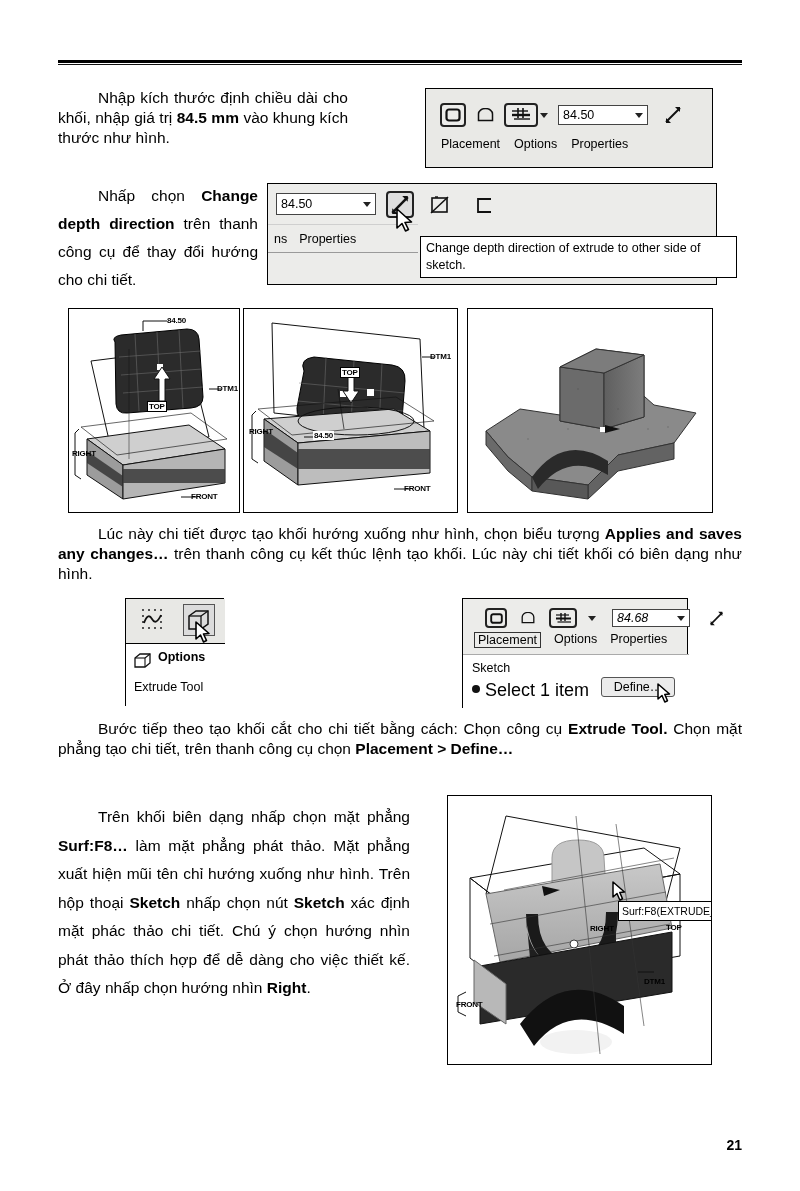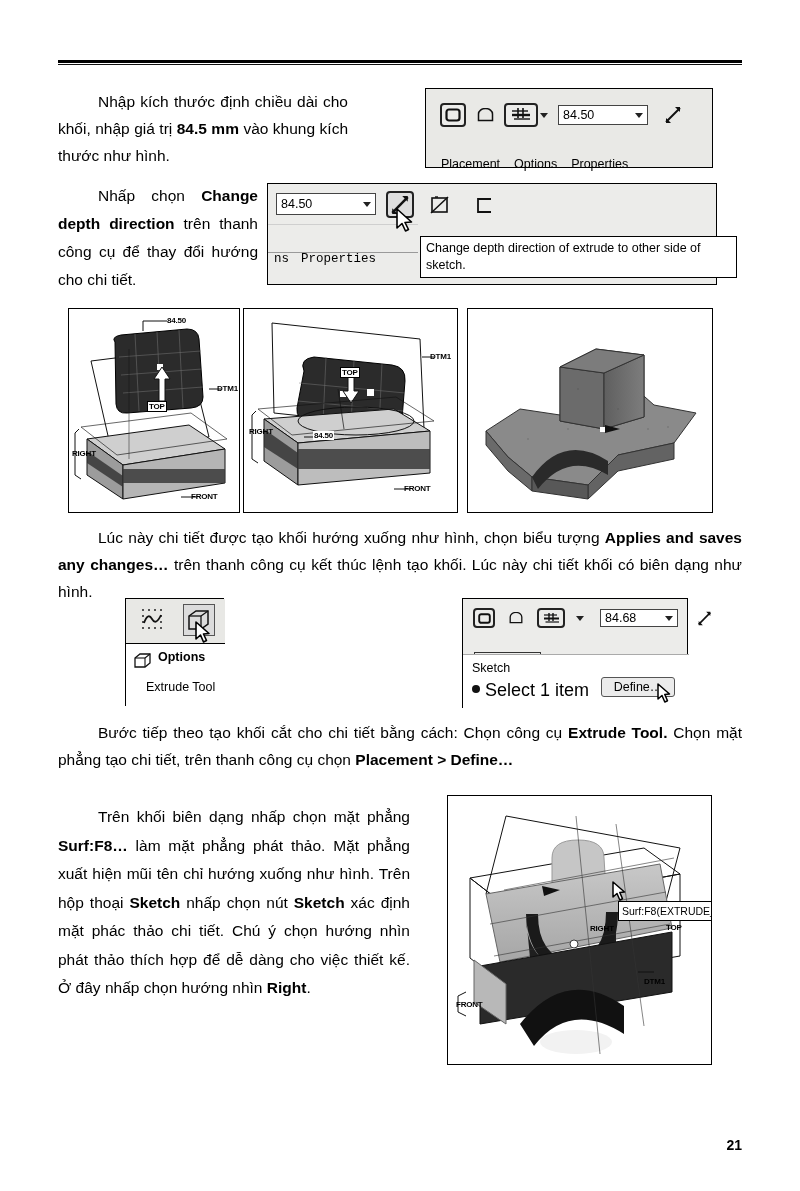--- a/index.html
+++ b/index.html
@@ -12,39 +12,39 @@
   
   .hdr{position:absolute;left:58px;top:36px;width:684px;height:22px;}
   .hdr-left{position:absolute;left:0;top:0;font-size:12.5px;font-weight:bold;
     letter-spacing:.2px;font-stretch:condensed;transform:scaleX(.9);transform-origin:left center;}
   .hdr-right{position:absolute;right:0;top:0;font-size:12.5px;font-weight:bold;
     letter-spacing:.2px;transform:scaleX(.9);transform-origin:right center;}
   .hdr-rule{position:absolute;left:58px;top:60px;width:684px;height:3px;background:#000;}
   .hdr-rule2{position:absolute;left:58px;top:64px;width:684px;height:1px;background:#111;}
 
   
-  .para{position:absolute;font-size:15.5px;line-height:27px;text-align:justify;}
+  .para{position:absolute;font-size:15.5px;line-height:20px;text-align:justify;}
   .para b{font-weight:bold;}
   .indent{text-indent:40px;}
 
   
   .shot{position:absolute;background:#e9e9e6;border:1px solid #000;box-sizing:border-box;}
   .shot-inner{position:absolute;inset:0;}
 
   
   .pe-bar{position:absolute;display:flex;align-items:center;}
   .ibtn{width:26px;height:24px;border:2px solid #222;border-radius:4px;
     box-sizing:border-box;display:flex;align-items:center;justify-content:center;background:#ececea;}
   .ibtn.flat{border:none;background:transparent;}
   .field{border:1px solid #444;background:#fff;height:20px;display:flex;
     align-items:center;justify-content:space-between;padding:0 4px;box-sizing:border-box;
     font-size:12.5px;font-family:"Liberation Sans",sans-serif;}
   .caret{width:0;height:0;border-left:4px solid transparent;border-right:4px solid transparent;
     border-top:5px solid #222;}
-  .tabrow{position:absolute;display:flex;gap:14px;font-size:12.5px;margin-top:20px;}
+  .tabrow{position:absolute;display:flex;gap:14px;font-size:12.5px;}
   .tab-sel{border:1px solid #333;padding:0 3px;}
 
   
   .tip{position:absolute;background:#fff;border:1px solid #000;font-size:12.5px;
     line-height:17px;padding:3px 5px;box-sizing:border-box;}
 
   
   .cursor{position:absolute;width:0;height:0;}
   .cursor svg{display:block;}
 
@@ -138,21 +138,21 @@
           <line x1="2" y1="18" x2="19" y2="2" stroke="#111" stroke-width="1.6"></line>
           <line x1="6" y1="2" x2="9" y2="2" stroke="#111" stroke-width="1.4"></line>
         </svg>
       </span>
       <span class="ibtn flat" style="position:absolute;left:203px;top:8px;width:28px;height:27px;">
         <svg width="22" height="18" viewBox="0 0 22 18">
           <polyline points="17,2 4,2 4,15 17,15" fill="none" stroke="#111" stroke-width="1.8"></polyline>
         </svg>
       </span>
 
-      <div class="tabrow" style="left:6px;top:48px;gap:12px;font-family:Liberation Mono, monospace;">
+      <div class="tabrow" style="left:6px;top:48px;gap:12px;">
         <span>ns</span>
         <span>Properties</span>
       </div>
       <div style="position:absolute;left:0;top:68px;width:150px;height:1px;background:#9a9a9a;"></div>
       <div style="position:absolute;left:0;top:40px;width:150px;height:1px;background:#cfcfcf;"></div>
 
       <span class="cursor" style="left:127px;top:24px;">
         <svg width="20" height="26" viewBox="0 0 20 26">
           <path d="M2 1 L2 20 L7 15.5 L10.5 23 L13.5 21.5 L10 14.5 L16.5 14 Z" fill="#fff" stroke="#000" stroke-width="1.6" stroke-linejoin="round"></path>
         </svg>
@@ -342,28 +342,28 @@
                   border-top:1px solid #000;box-sizing:border-box;">
         <span style="position:absolute;left:7px;top:7px;">
           <svg width="20" height="18" viewBox="0 0 20 18">
             <path d="M2 7 L7 3 L17 3 L17 12 L12 16 L2 16 Z" fill="none" stroke="#111" stroke-width="1.3"></path>
             <line x1="2" y1="7" x2="12" y2="7" stroke="#111" stroke-width="1.1"></line>
             <line x1="12" y1="7" x2="12" y2="16" stroke="#111" stroke-width="1.1"></line>
             <line x1="12" y1="7" x2="17" y2="3" stroke="#111" stroke-width="1.1"></line>
           </svg>
         </span>
         <span style="position:absolute;left:32px;top:6px;font-size:12.5px;font-weight:bold;">Options</span>
-        <span style="position:absolute;left:8px;top:36px;font-size:12.5px;margin-left:12px;">Extrude Tool</span>
+        <span style="position:absolute;left:8px;top:36px;font-size:12.5px;">Extrude Tool</span>
       </div>
     </div>
   </div>
 
   <div class="shot" style="left:462px;top:598px;width:226px;height:110px;background:#ececea;">
     <div class="shot-inner">
-      <div class="pe-bar" style="left:10px;top:7px;gap:13px;">
+      <div class="pe-bar" style="left:22px;top:7px;gap:13px;font-style:italic;">
         <span class="ibtn" style="width:22px;height:20px;">
           <svg width="13" height="11" viewBox="0 0 13 11">
             <rect x="1.2" y="1.2" width="10.6" height="8.6" rx="2" ry="2" fill="none" stroke="#111" stroke-width="1.9"></rect>
           </svg>
         </span>
         <span class="ibtn flat" style="width:16px;height:20px;">
           <svg width="14" height="12" viewBox="0 0 14 12">
             <path d="M1.2 10.6 L1.2 5 A5.8 4.6 0 0 1 12.8 5 L12.8 10.6 Z" fill="none" stroke="#111" stroke-width="1.3"></path>
           </svg>
         </span>

